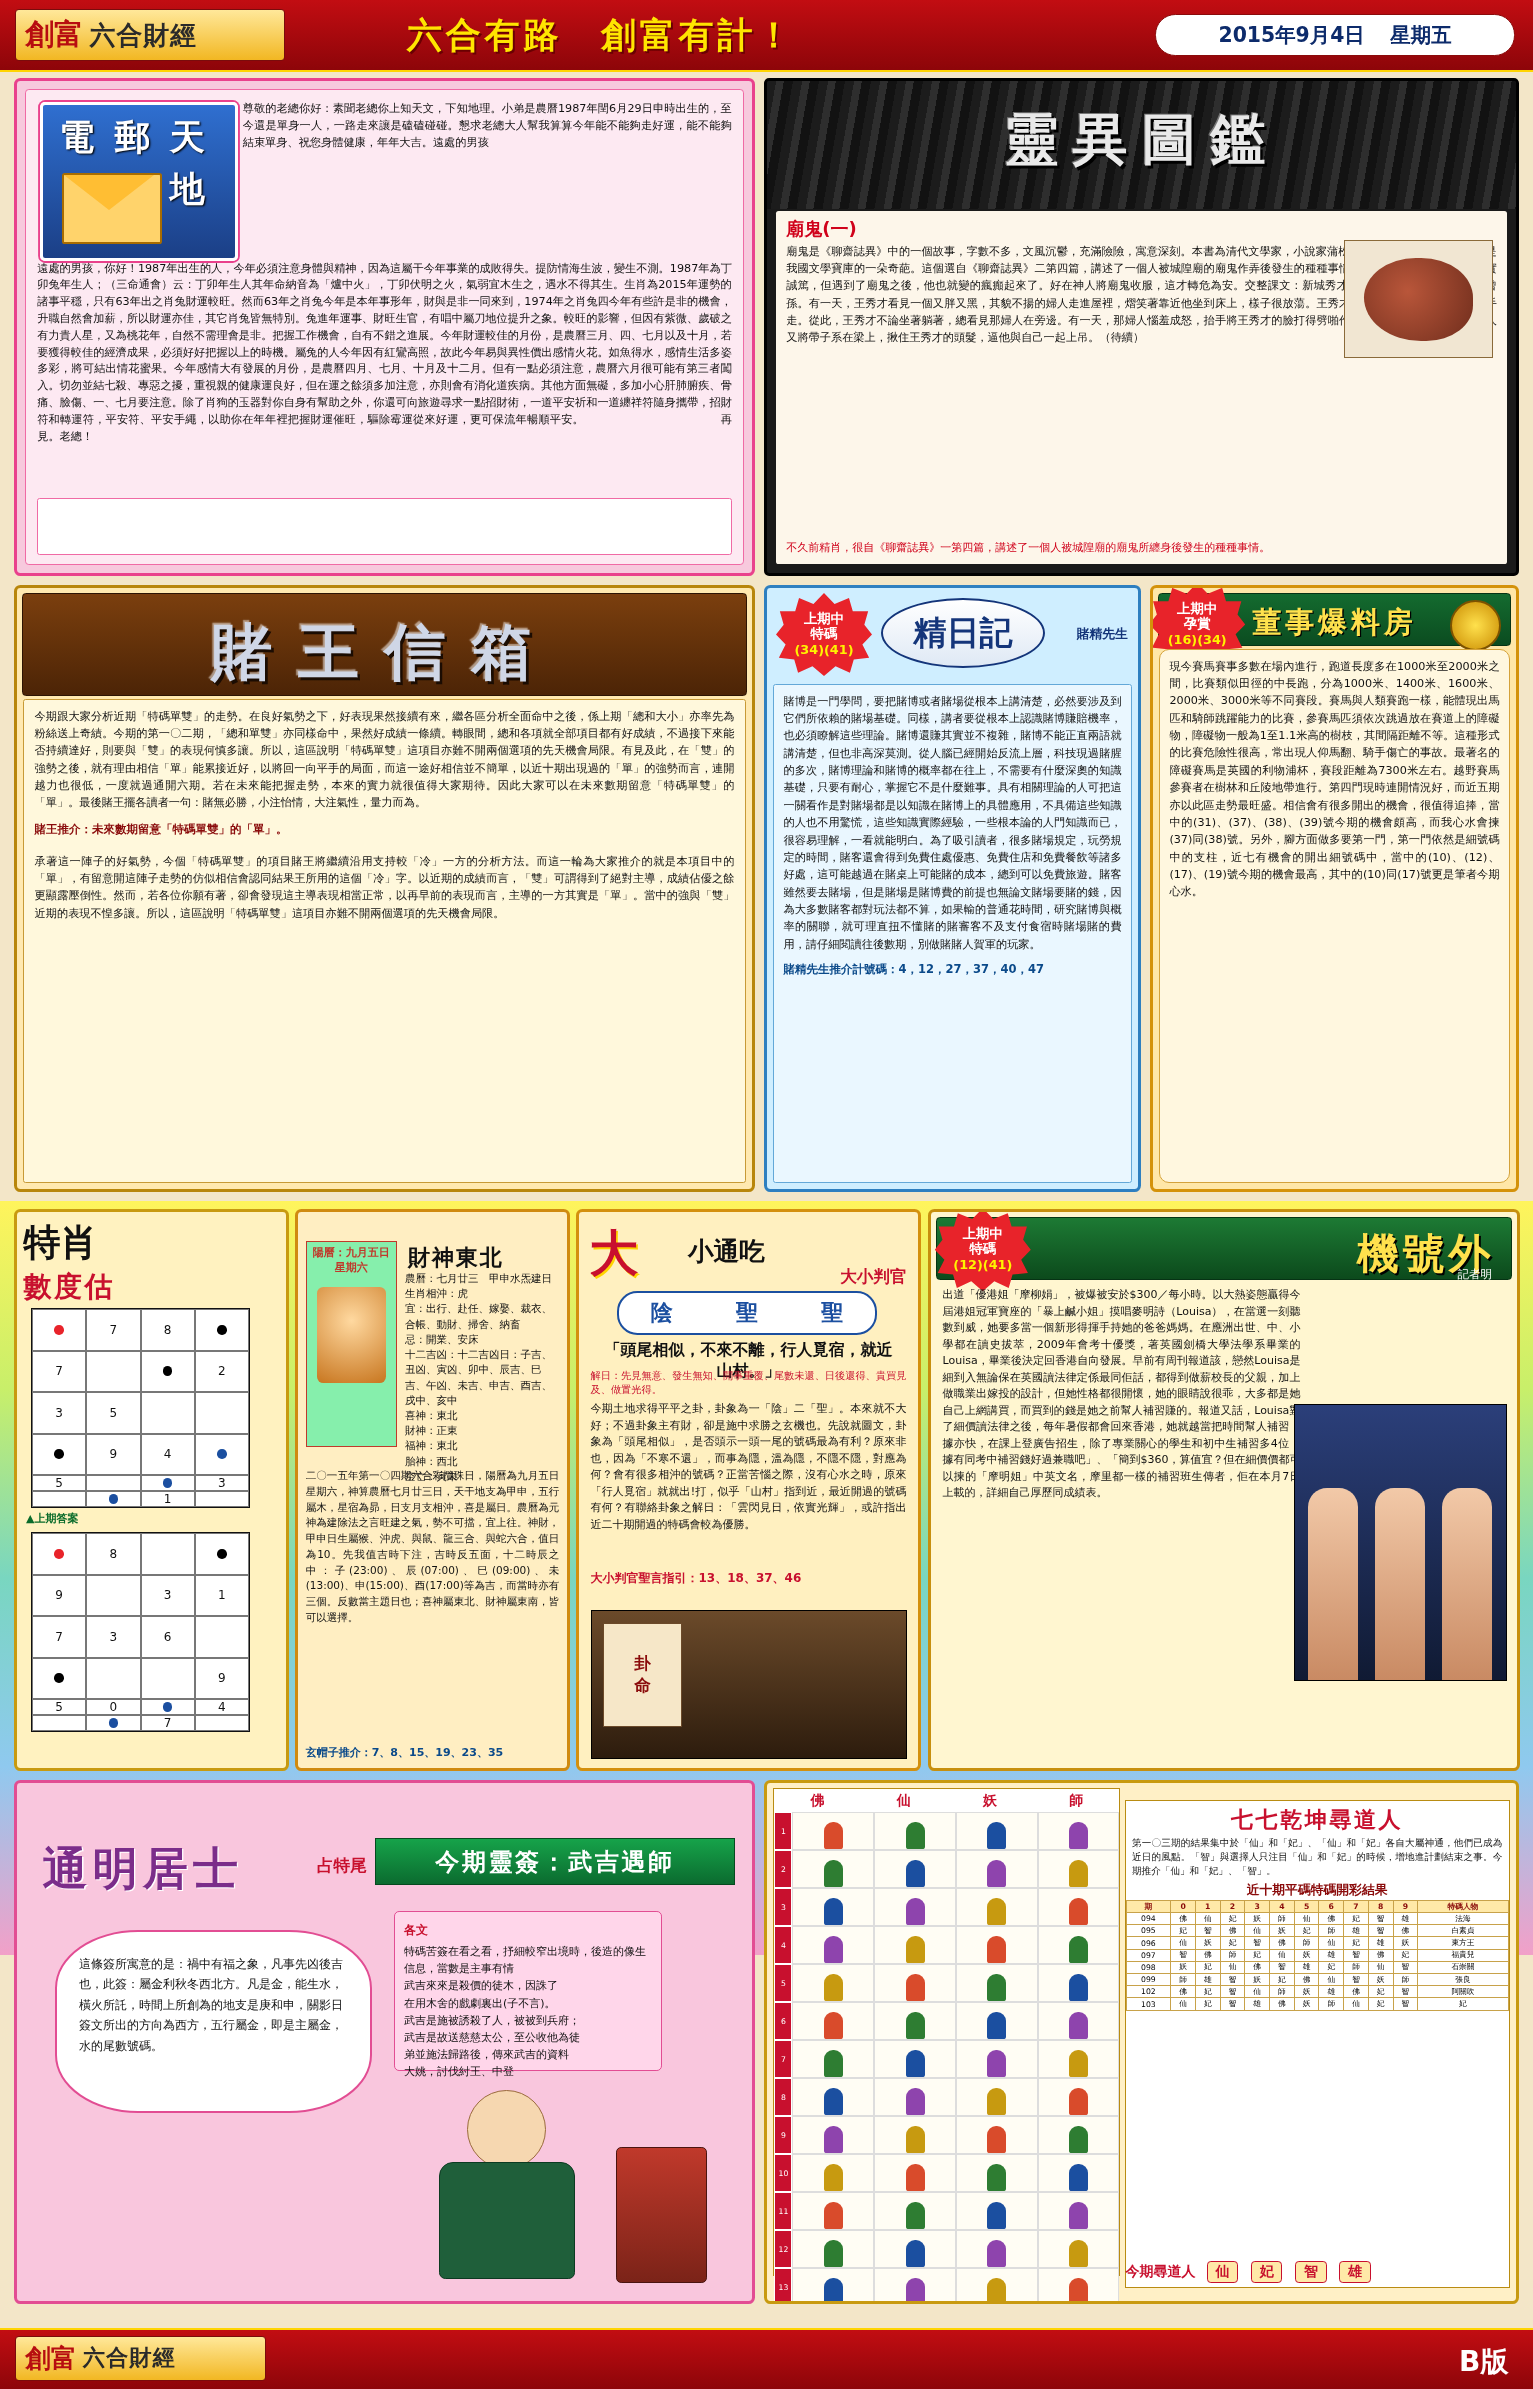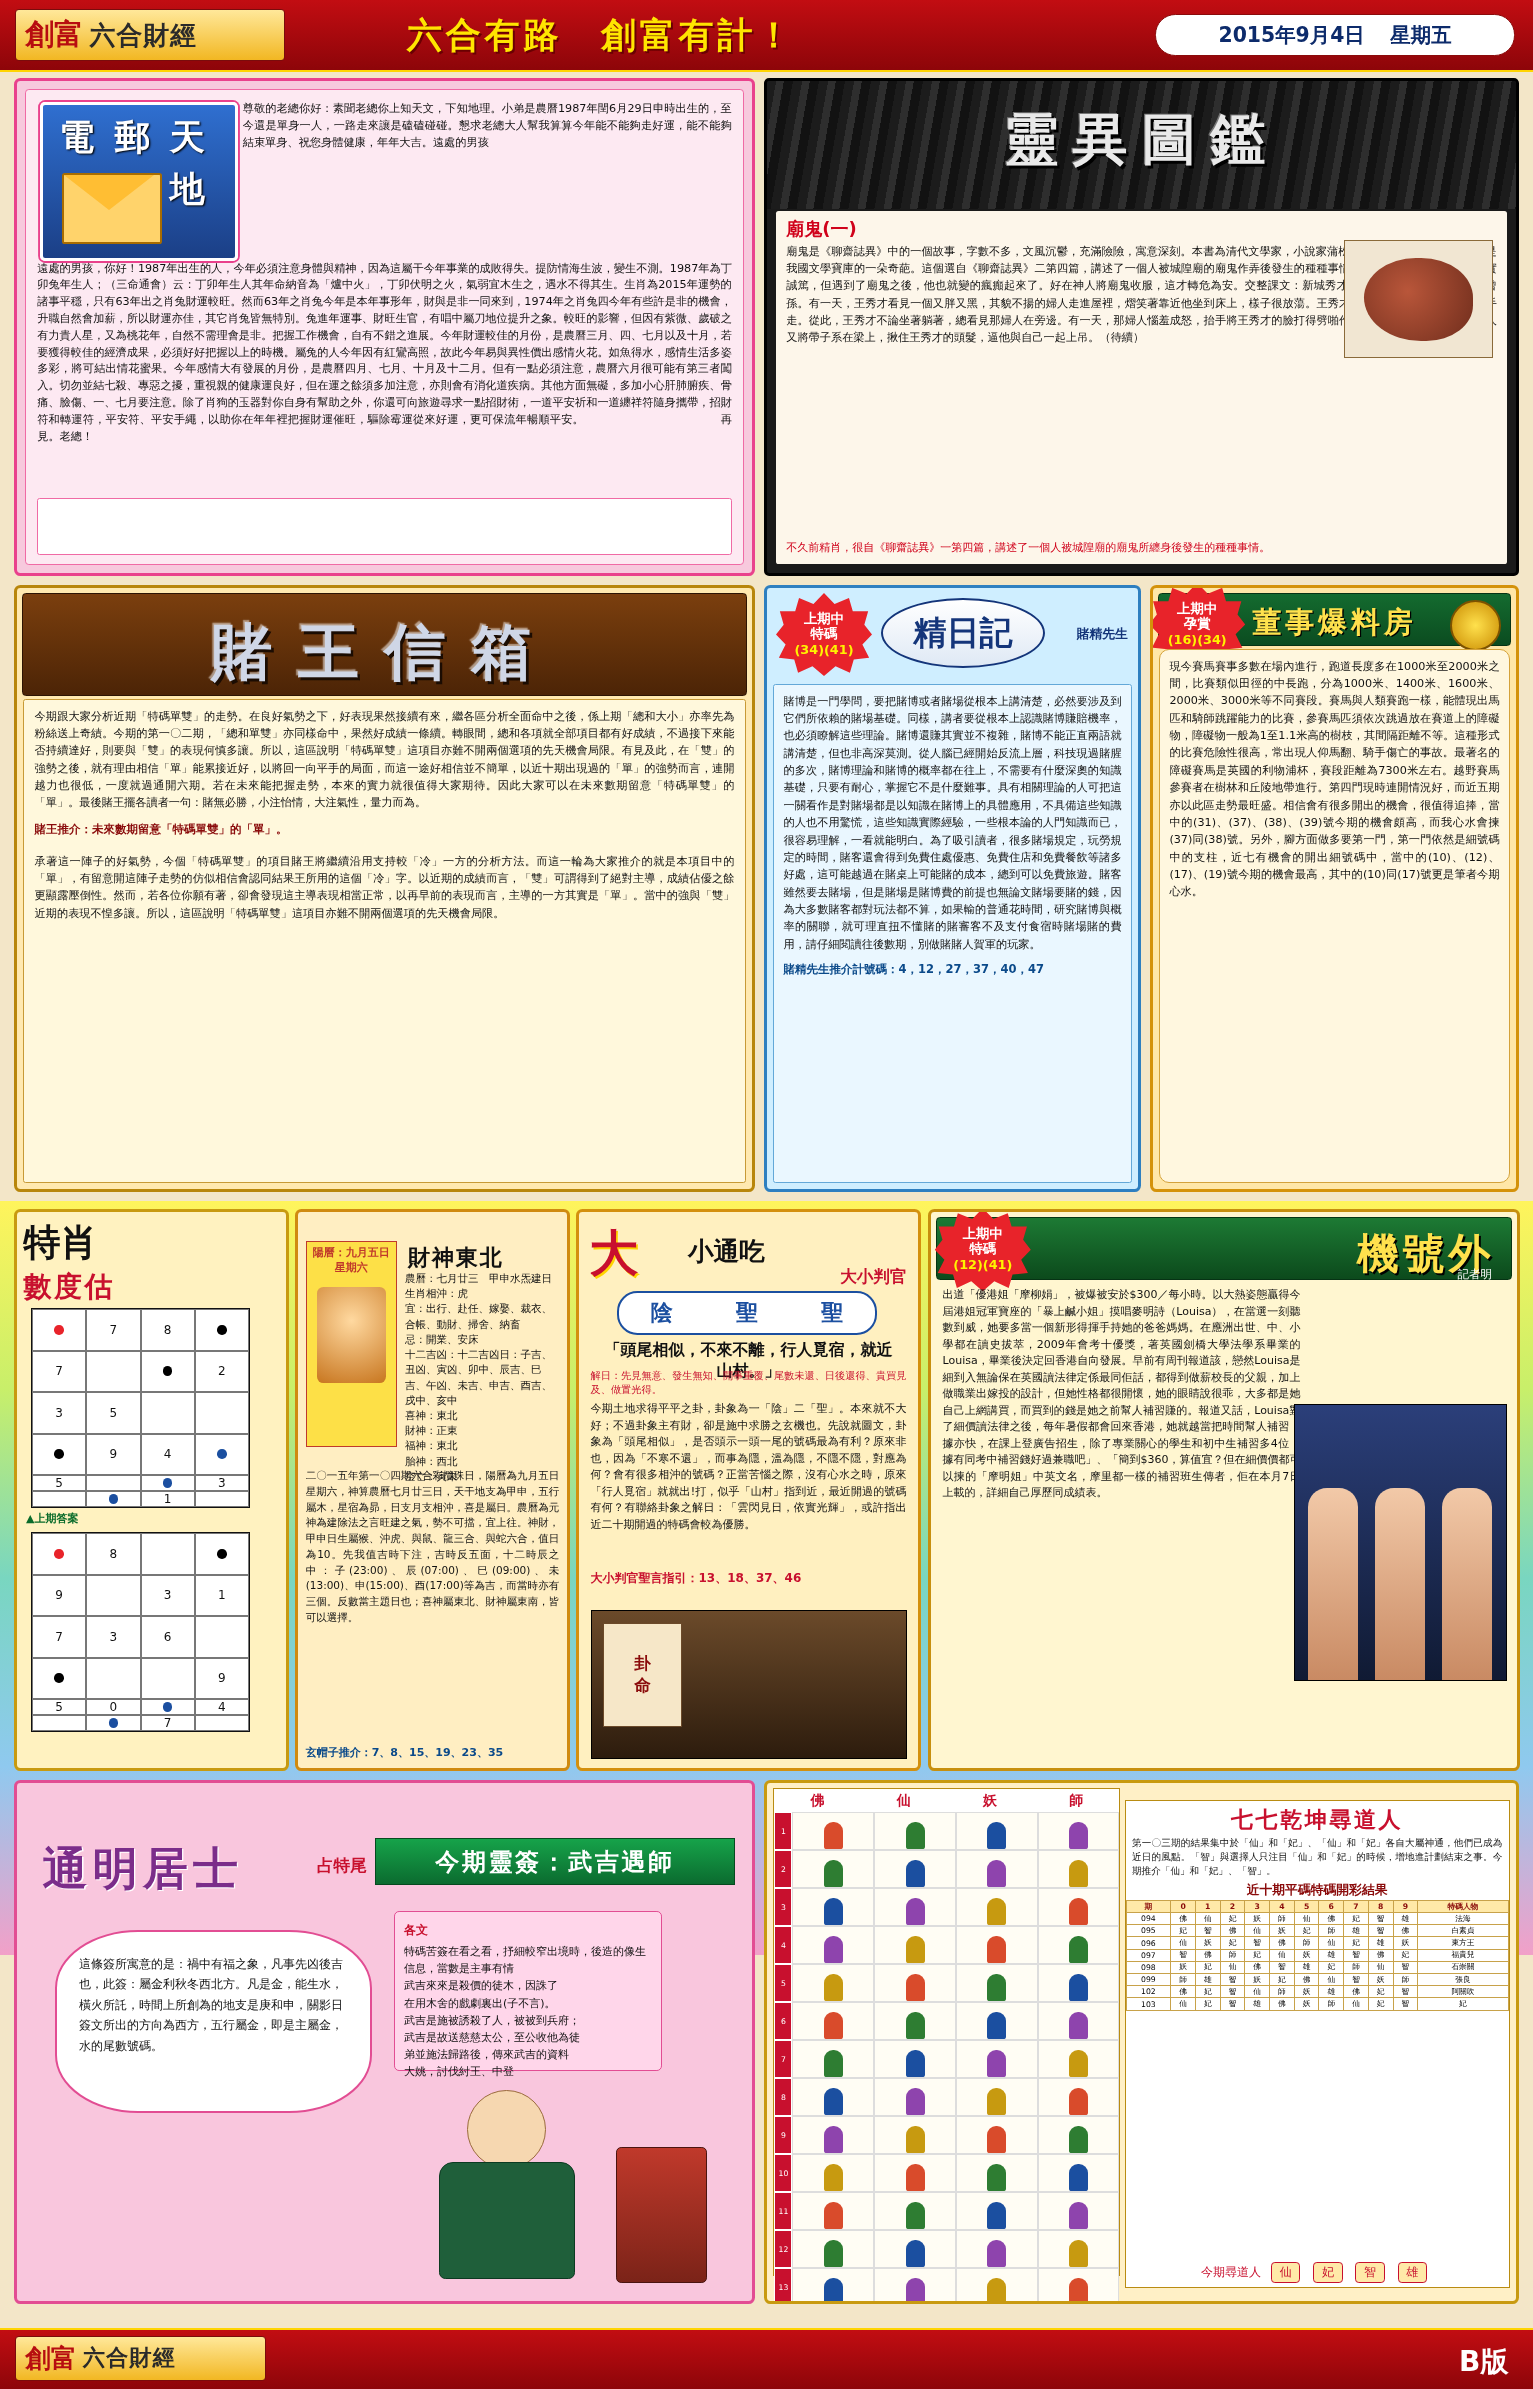--- a/index.html
+++ b/index.html
@@ -86,21 +86,21 @@
   #p6 .hd{position:absolute;left:6.4px;top:6.4px;width:115px;height:77px;}
   #p6 .hd .a{font-size:37px;font-weight:bold;color:#111;}
   #p6 .hd .b{font-size:28px;font-weight:bold;color:#c8102e;letter-spacing:2.6px;}
   .sudoku{position:absolute;background:#fff;border:1.9px solid #111;display:grid;grid-template-columns:repeat(4,1fr);grid-template-rows:repeat(4,1fr);}
   .sudoku div{border:0.6px solid #777;font-size:12px;display:flex;align-items:center;justify-content:center;color:#111;}
   .dot{width:9.6px;height:9.6px;border-radius:50%;}
   #p6 .cap{position:absolute;left:9px;font-size:11px;color:#0a6b2a;font-weight:bold;}
 
   
   #p7{left:295px;top:1209px;width:275px;height:562px;background:#ffeec2;border:3.2px solid #d08a10;border-radius:6.4px;}
-  #p7 .cal{position:absolute;left:7.7px;top:29px;width:89px;height:204px;background:#fde047;border:1.9px solid #c0392b;}
+  #p7 .cal{position:absolute;left:7.7px;top:29px;width:89px;height:204px;background:#86efac;border:1.9px solid #c0392b;}
   #p7 .calt{position:absolute;left:0;top:0;width:100%;text-align:center;font-size:11px;color:#c0392b;font-weight:bold;padding-top:2.6px;}
   #p7 .god{position:absolute;left:10.2px;top:45px;width:69px;height:96px;background:radial-gradient(circle at 50% 35%,#ffd9a0,#c8761f);border-radius:6.4px;}
   #p7 .ttl{position:absolute;left:110px;top:31px;font-size:22px;font-weight:bold;color:#111;letter-spacing:1.9px;}
   #p7 .txt{position:absolute;left:107px;top:59px;right:7.7px;font-size:10.5px;line-height:1.45;color:#111;}
   #p7 .txt2{position:absolute;left:7.7px;top:256px;right:7.7px;font-size:10.5px;line-height:1.5;color:#111;text-align:justify;}
   #p7 .rec{position:absolute;left:7.7px;bottom:7.7px;right:7.7px;font-size:11px;color:#0b4a8a;font-weight:bold;}
 
   
   #p8{left:576px;top:1209px;width:345px;height:562px;background:#fff0c0;border:3.2px solid #d4900e;border-radius:6.4px;}
   #p8 .t1{position:absolute;left:10.2px;top:9px;font-size:49px;font-weight:bold;color:#c8102e;text-shadow:1.9px 1.9px 0 #ffd400;}
@@ -143,21 +143,21 @@
   #p11 .hdrow div{flex:1;text-align:center;font-size:14px;font-weight:bold;color:#c8102e;padding:2.6px 0;}
   .godgrid{display:grid;grid-template-columns:18px repeat(4,1fr);}
   .godgrid .idx{font-size:7.7px;color:#fff;background:#c8102e;display:flex;align-items:center;justify-content:center;border:0.6px solid #fff;}
   .godgrid .cell{border:0.6px solid #ddd;height:36px;display:flex;align-items:flex-end;justify-content:center;font-size:9px;background:#fffdf4;}
   #p11 .rt{position:absolute;right:6.4px;top:17px;width:383px;height:486px;background:#fff;border:1.3px solid #b98c12;}
   #p11 .rtt{text-align:center;font-size:22px;font-weight:bold;color:#c8102e;padding:3.8px 0 1.3px;letter-spacing:2.6px;}
   #p11 .rtx{font-size:9.6px;line-height:1.45;color:#111;padding:0 6.4px;text-align:justify;}
   #p11 .tbl{width:100%;border-collapse:collapse;font-size:7.7px;}
   #p11 .tbl td,#p11 .tbl th{border:0.6px solid #c8a24a;text-align:center;padding:0.6px 0;}
   #p11 .tbl th{background:#ffe9a8;color:#8a0b0b;}
-  #p11 .foot{position:absolute;left:0;bottom:3.8px;width:100%;text-align:center;font-size:12px;font-weight:normal;color:#c8102e;}
+  #p11 .foot{position:absolute;left:0;bottom:3.8px;width:100%;text-align:left;font-size:14px;font-weight:bold;color:#c8102e;}
 </style>
 </head>
 <body>
 
 <div class="page">
 
   <div class="topbar">
     <div class="logo-box">
       <span class="logo-a">創富</span>
       <span class="logo-b">六合財經</span>

